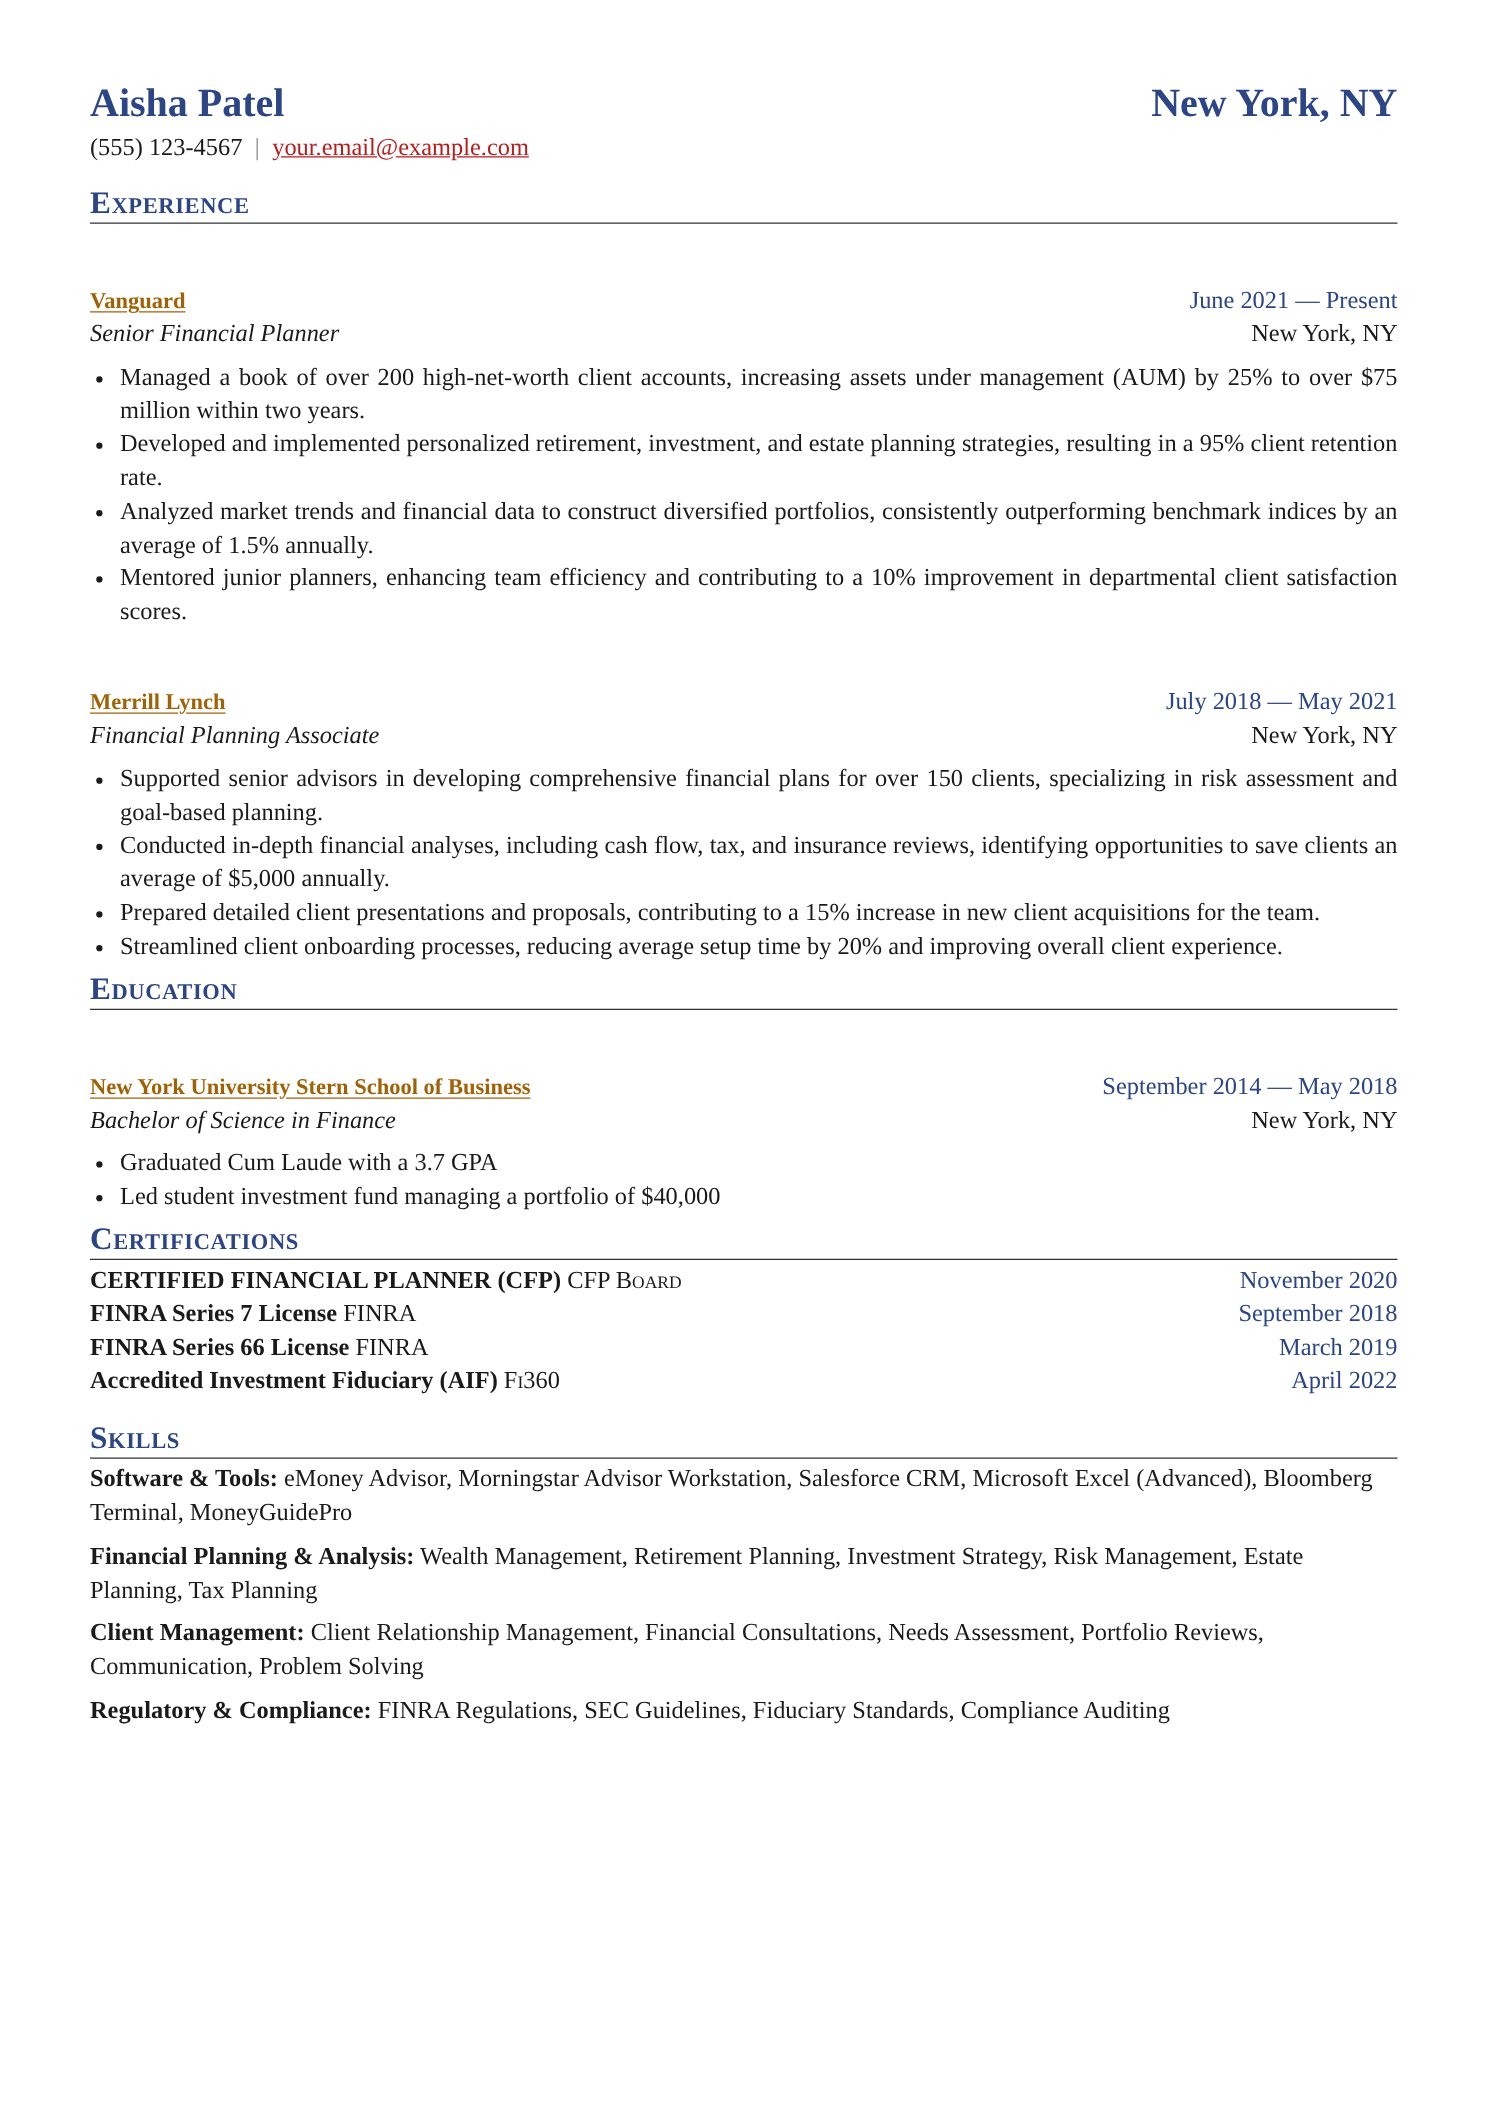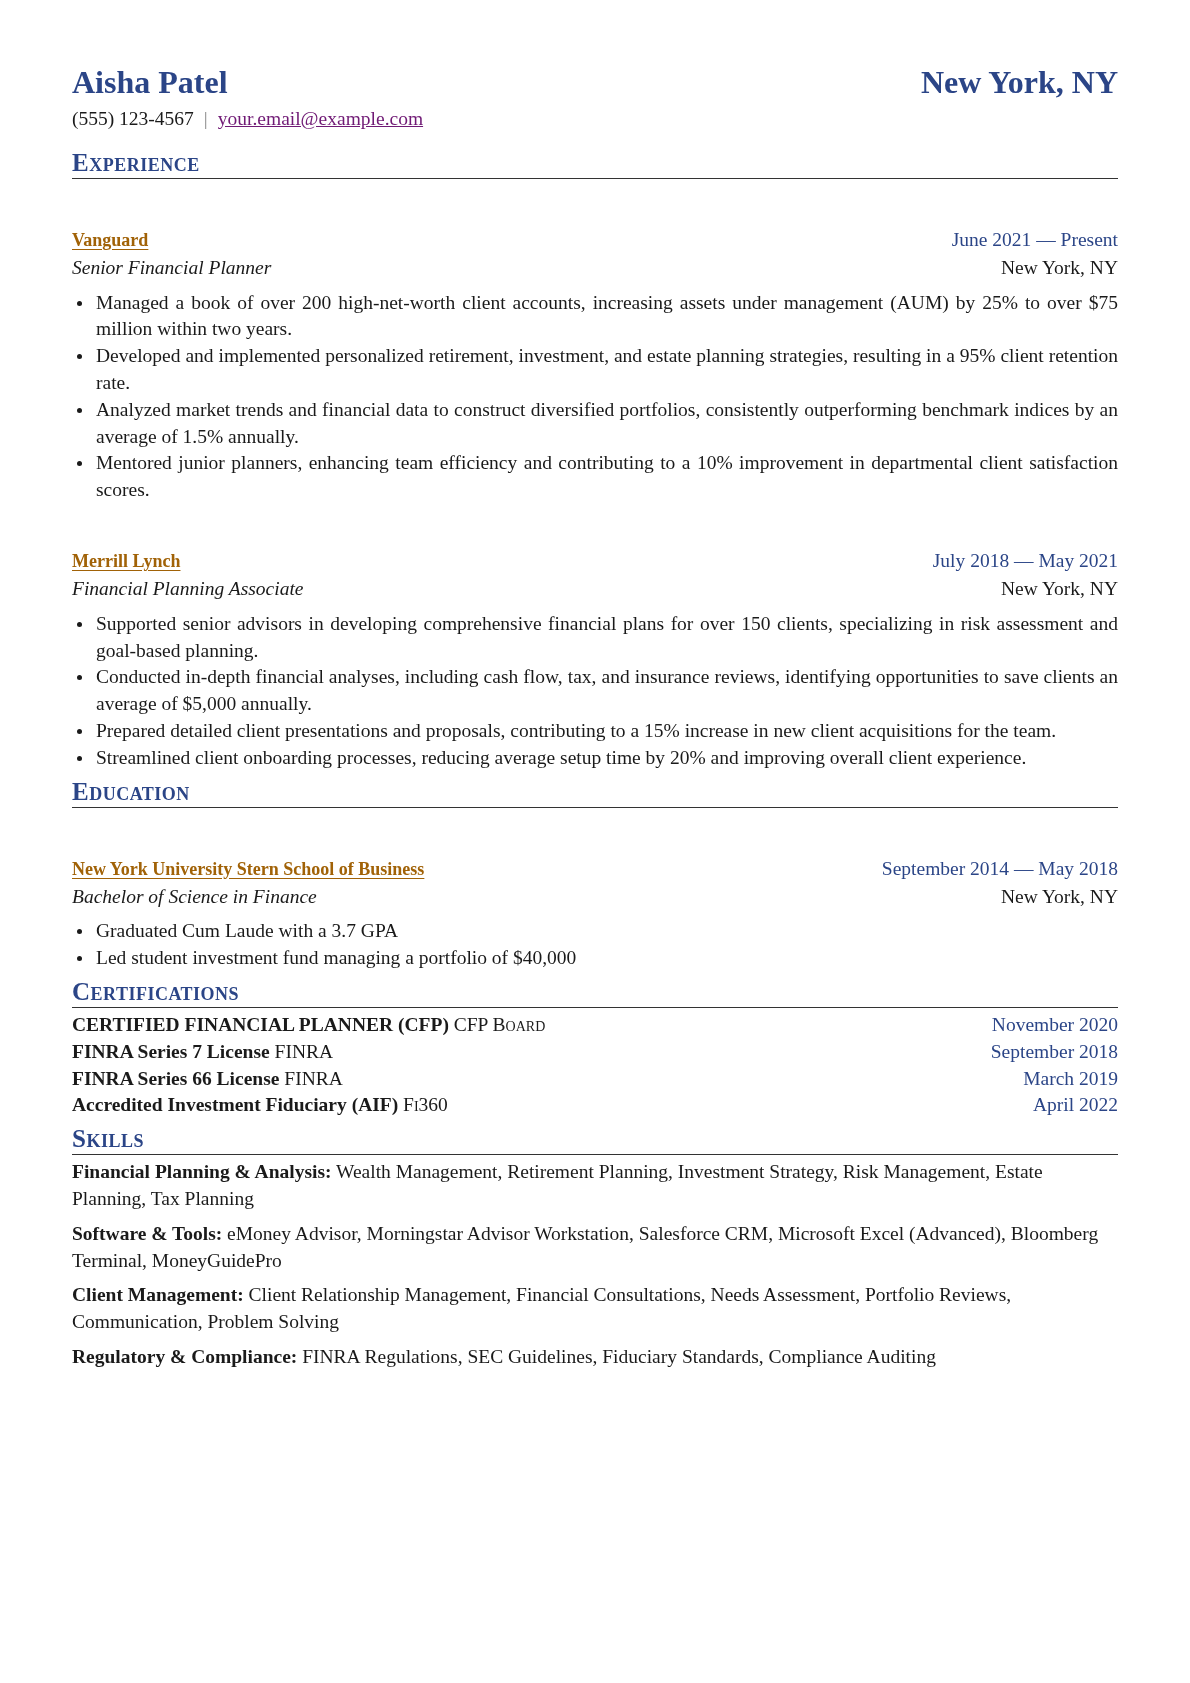--- a/index.html
+++ b/index.html
@@ -11,21 +11,21 @@
   .page {
     position: absolute; left: 72px; top: 62px; width: 1046px;
     font-family: "Liberation Serif", "DejaVu Serif", serif;
     font-size: 19.5px; line-height: 26.8px;
   }
   .header-row { display: flex; justify-content: space-between; align-items: baseline; }
   .name { font-size: 32px; font-weight: bold; line-height: 40px; color: #2b4587; }
   .header-loc { font-size: 32px; font-weight: bold; line-height: 40px; color: #2b4587; }
   .contact { margin-top: 4px; font-size: 19.5px; }
   .contact .sep { color: #888; margin: 0 10px; }
-  .contact a { color: #701a75; text-decoration: underline; }
+  .contact a { color: #b91c1c; text-decoration: underline; }
   .section-title {
     margin-top: 16px;
     font-size: 25px; font-weight: bold; color: #2b4587;
     font-variant: small-caps; letter-spacing: 0.5px;
     line-height: 28px;
     border-bottom: 1.5px solid #333;
     padding-bottom: 1px;
   }
   .entry-head { display: flex; justify-content: space-between; align-items: baseline; margin-top: 4px; }
   .org { font-size: 18px; font-weight: bold; color: #a16207; text-decoration: underline; text-underline-offset: 3px; line-height: 29px; margin-top: 43px; }
@@ -125,27 +125,27 @@
     <div class="cert-row">
       <span><span class="cert-name">FINRA Series 66 License</span> <span>FINRA</span></span>
       <span class="dates">March 2019</span>
     </div>
     <div class="cert-row">
       <span><span class="cert-name">Accredited Investment Fiduciary (AIF)</span> <span class="cert-issuer">Fi360</span></span>
       <span class="dates">April 2022</span>
     </div>
   </div>
 
-  <div class="section-title" style="margin-top:6px;">Skills</div>
+  <div class="section-title" style="margin-top:18px;">Skills</div>
   <div class="skills">
     <div class="skill">
-      <span class="skill-label">Financial Planning &amp; Analysis:</span> <span>Wealth Management, Retirement Planning, Investment Strategy, Risk Management, Estate Planning, Tax Planning</span>
+      <span class="skill-label">Software &amp; Tools:</span> <span>eMoney Advisor, Morningstar Advisor Workstation, Salesforce CRM, Microsoft Excel (Advanced), Bloomberg Terminal, MoneyGuidePro</span>
     </div>
     <div class="skill">
-      <span class="skill-label">Software &amp; Tools:</span> <span>eMoney Advisor, Morningstar Advisor Workstation, Salesforce CRM, Microsoft Excel (Advanced), Bloomberg Terminal, MoneyGuidePro</span>
+      <span class="skill-label">Financial Planning &amp; Analysis:</span> <span>Wealth Management, Retirement Planning, Investment Strategy, Risk Management, Estate Planning, Tax Planning</span>
     </div>
     <div class="skill">
       <span class="skill-label">Client Management:</span> <span>Client Relationship Management, Financial Consultations, Needs Assessment, Portfolio Reviews, Communication, Problem Solving</span>
     </div>
     <div class="skill">
       <span class="skill-label">Regulatory &amp; Compliance:</span> <span>FINRA Regulations, SEC Guidelines, Fiduciary Standards, Compliance Auditing</span>
     </div>
   </div>
 
 </div>

